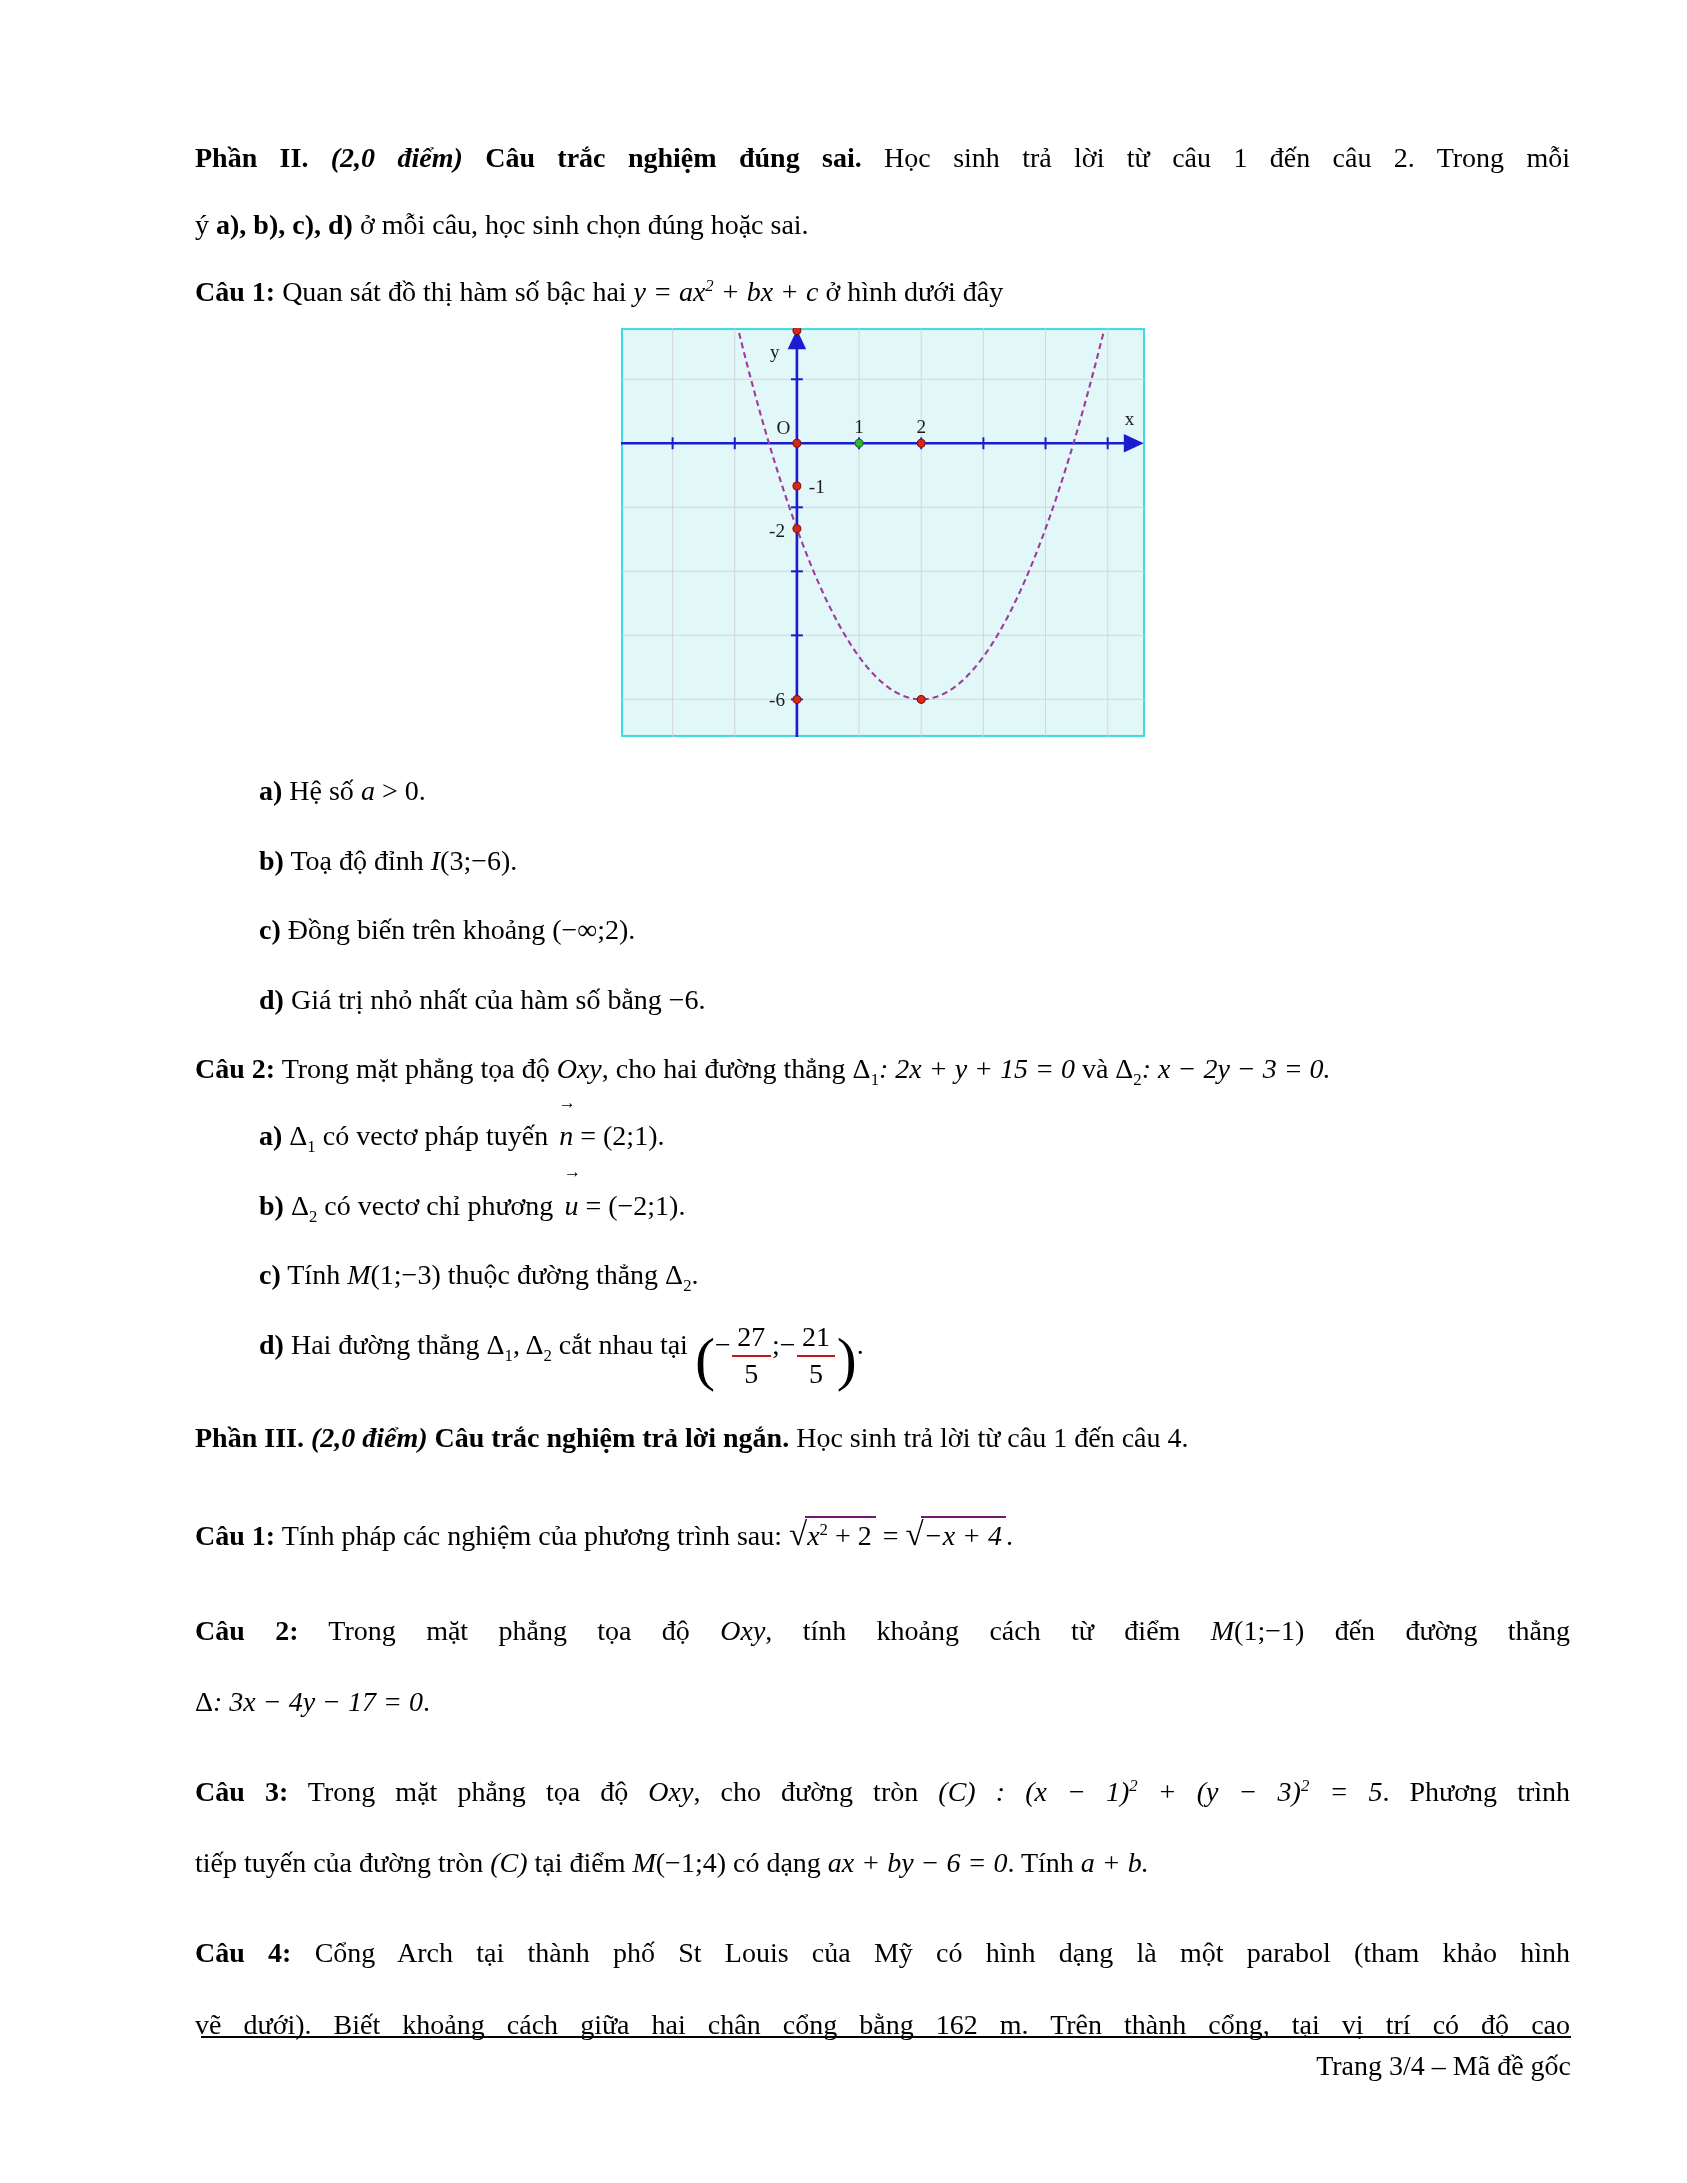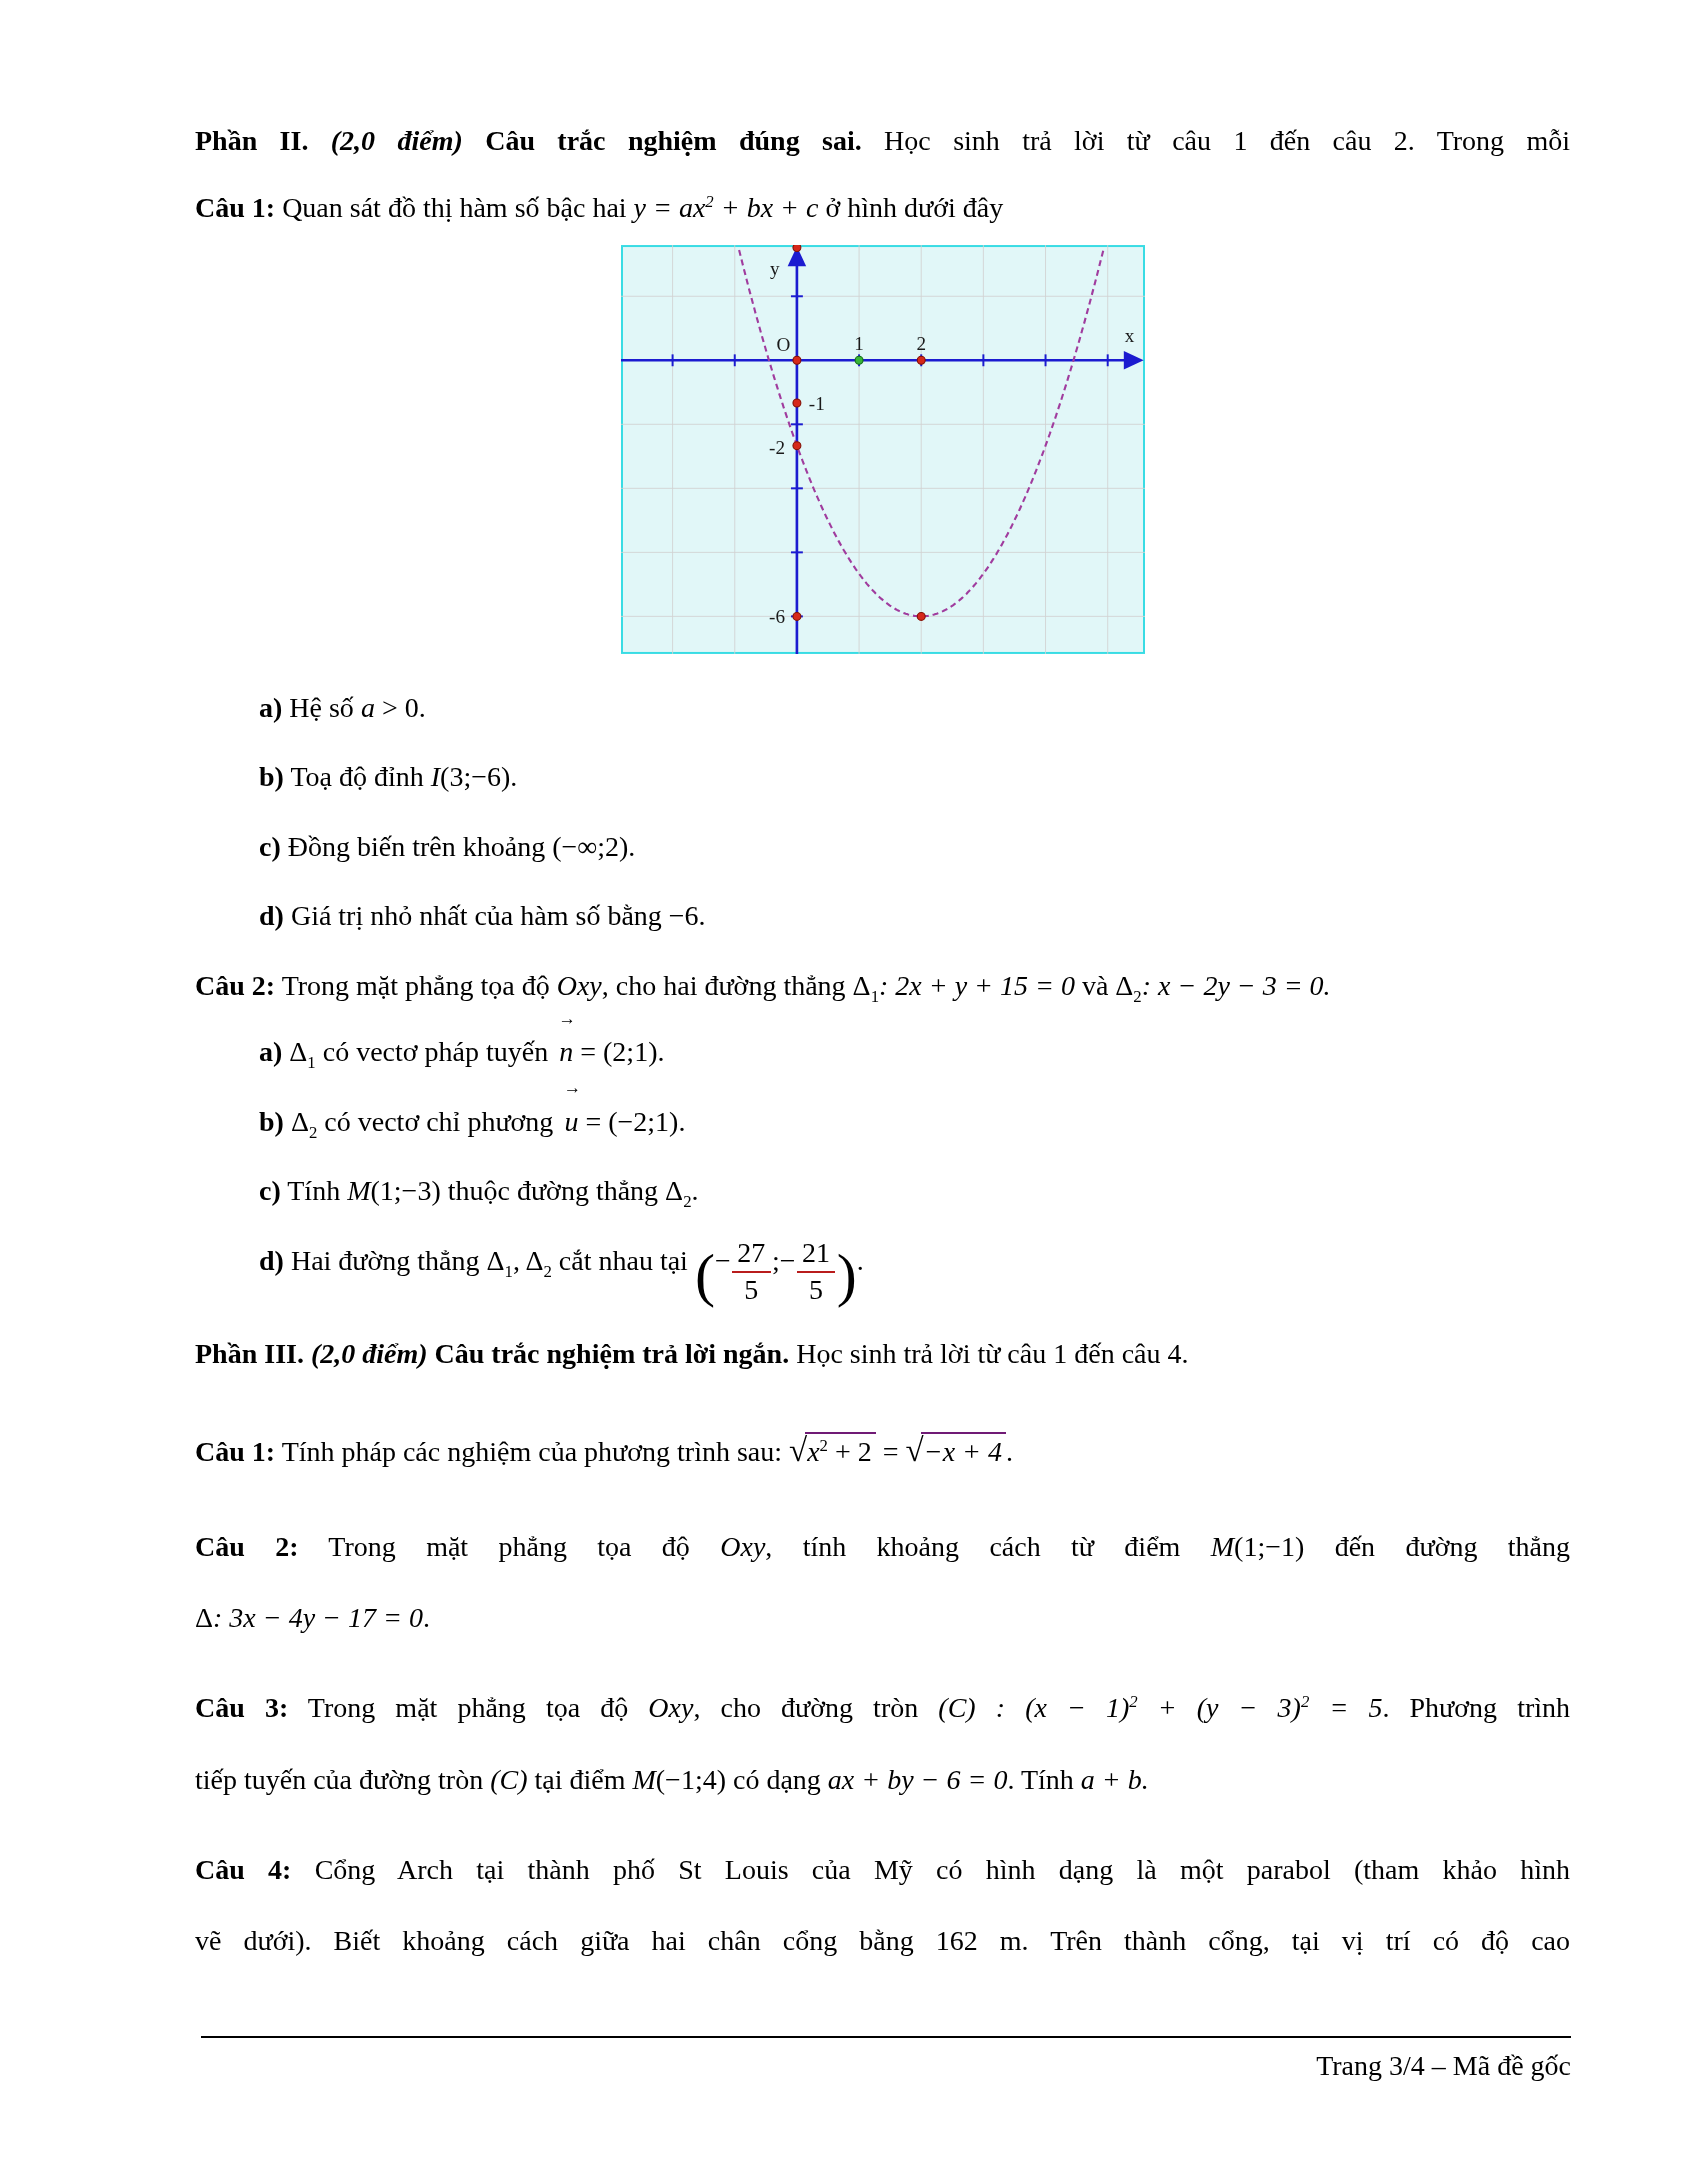--- a/index.html
+++ b/index.html
@@ -4,21 +4,21 @@
 <style>
   html,body{margin:0;padding:0;background:#888;}
   .page{
     position:relative;
     width:1687px;height:2183px;
     background:#ffffff;
     font-family:"Liberation Serif", serif;
     font-size:28px;color:#000;
     overflow:hidden;
   }
-  .content{position:absolute;left:195px;top:111px;width:1375px;}
+  .content{position:absolute;left:195px;top:128px;width:1375px;}
   .para{line-height:2.15;margin:0 0 6.6px 0;}
   .line-just{text-align:justify;text-align-last:justify;}
   .item{padding-left:64px;line-height:2.15;margin:0 0 9.3px 0;}
   .p3{line-height:2.55;margin:0 0 18.5px 0;}
   .p3-first{margin-top:12px;}
   b{font-weight:bold;}
   .bi{font-weight:bold;font-style:italic;}
   i,.it{font-style:italic;}
   .fm{font-style:italic;}
   .up{font-style:normal;}
@@ -39,20 +39,21 @@
   .rule{border-top:2.6px solid #000;height:0;}
   .footer-text{text-align:right;line-height:1.7;padding-top:4px;}
 </style>
 </head>
 <body>
 
 <div class="page">
   <div class="content">
 
     <div class="para line-just"><b>Phần II.</b> <span class="bi">(2,0 điểm)</span> <b>Câu trắc nghiệm đúng sai.</b> <span>Học sinh trả lời từ câu 1 đến câu 2. Trong mỗi</span></div>
+    <div class="para"><span>ý</span> <b>a), b), c), d)</b> <span>ở mỗi câu, học sinh chọn đúng hoặc sai.</span></div>
 
     <div class="para"><b>Câu 1:</b> <span>Quan sát đồ thị hàm số bậc hai</span> <span class="fm"><span>y = ax</span><sup>2</sup> <span>+ bx + c</span></span> <span>ở hình dưới đây</span></div>
 
     <div class="figure">
       <svg width="524" height="409" viewBox="0 0 792 618" xmlns="http://www.w3.org/2000/svg" style="font-size:42px">
           <rect x="1.5" y="1.5" width="789" height="615" fill="#e1f7f8" stroke="#38dce4" stroke-width="3"></rect>
           <line x1="77.97864768683274" y1="0" x2="77.97864768683274" y2="618" stroke="#d2d2d2" stroke-width="1.3"></line>
           <line x1="171.9288256227758" y1="0" x2="171.9288256227758" y2="618" stroke="#d2d2d2" stroke-width="1.3"></line>
           <line x1="359.82918149466195" y1="0" x2="359.82918149466195" y2="618" stroke="#d2d2d2" stroke-width="1.3"></line>
           <line x1="453.779359430605" y1="0" x2="453.779359430605" y2="618" stroke="#d2d2d2" stroke-width="1.3"></line>

